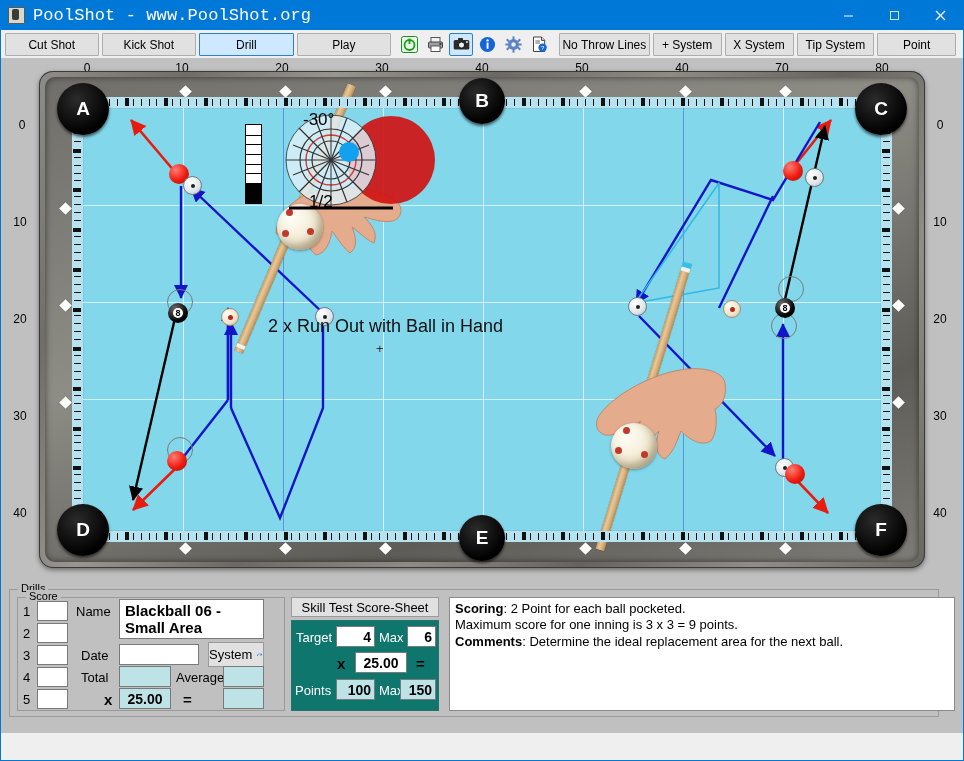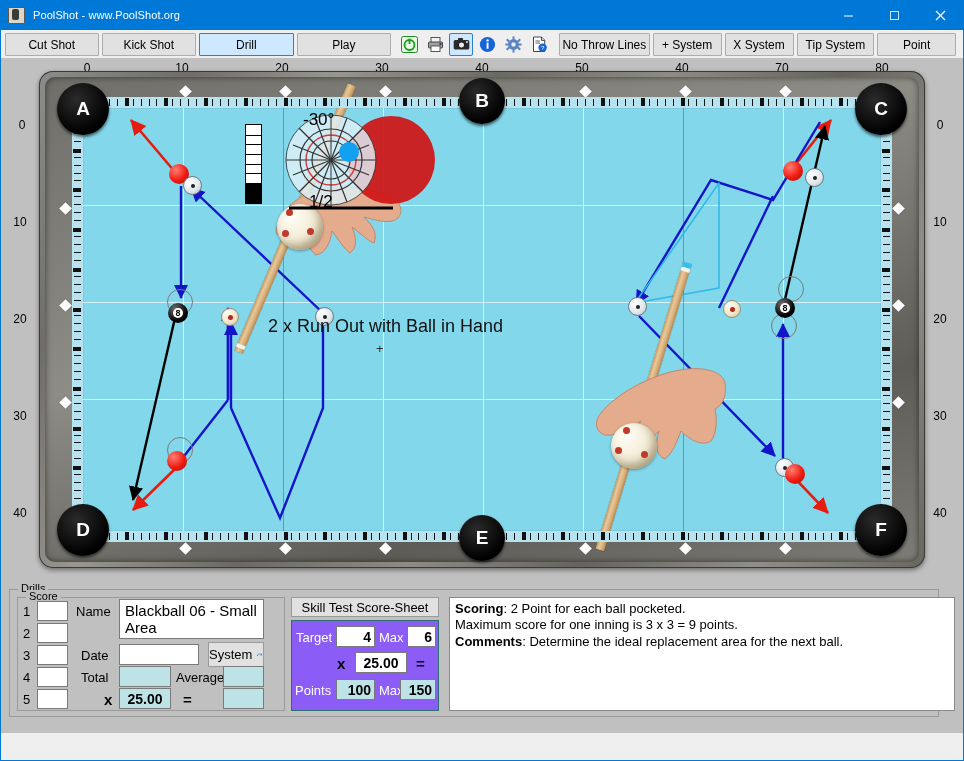--- a/index.html
+++ b/index.html
@@ -13,21 +13,21 @@
   #app{width:964px;height:761px;position:relative;background:#efefef;
        border-left:1px solid #0078d7;border-right:1px solid #0078d7;
        border-bottom:1px solid #0078d7;box-sizing:border-box;}
   #titlebar{height:30px;background:#0078d7;display:flex;align-items:center;
             position:relative;}
   #title-icon{width:17px;height:17px;margin-left:7px;margin-right:8px;
               background:#d8d8cf;border:1px solid #5a5a50;border-radius:1px;
               position:relative;box-sizing:border-box;flex:none;}
   #title-icon::after{content:"";position:absolute;left:3px;top:1px;width:7px;
      height:11px;background:#3b3b34;border-radius:2px;}
-  #title-text{color:#fff;font-size:11px;letter-spacing:.1px;}
+  #title-text{color:#fff;font-size:17px;letter-spacing:.1px;font-family:Liberation Mono, monospace;}
   .wbtns{position:absolute;right:0;top:0;height:30px;display:flex;}
   .wbtn{width:46px;height:30px;display:flex;align-items:center;justify-content:center;
         color:#fff;font-size:13px;line-height:1;}
   .wbtn svg{display:block;}
 
   
   #toolbar{height:28px;background:#efefef;display:flex;align-items:center;
            padding:1px 4px 0 4px;box-sizing:border-box;gap:0px;}
   .tb-btn{height:23px;background:#e1e1e1;border:1px solid #adadad;
           font-size:12px;color:#000;display:flex;align-items:center;
@@ -127,29 +127,29 @@
   .group{position:absolute;border:1px solid #9a9a9a;box-sizing:border-box;}
   .group>legend-lbl{position:absolute;top:-8px;left:8px;background:#c0c0c0;
        padding:0 3px;font-size:11px;color:#000;}
   .inbox{background:#fff;border:1px solid #7a7a7a;box-sizing:border-box;}
   .inbox.cyan{background:#bde3e6;}
   .lbl{position:absolute;font-size:13px;color:#000;}
   .lbl.b{font-weight:bold;}
   .valnum{position:absolute;font-size:14px;font-weight:bold;color:#000;
           display:flex;align-items:center;justify-content:flex-end;
           padding-right:4px;box-sizing:border-box;}
-  #namebox{position:absolute;font-size:15px;font-weight:normal;color:#000;
+  #namebox{position:absolute;font-size:15px;font-weight:bold;color:#000;
            padding:2px 4px;box-sizing:border-box;line-height:17px;}
   #clearbtn{position:absolute;background:#e1e1e1;border:1px solid #9a9a9a;
             font-size:13px;color:#000;display:flex;align-items:center;
             justify-content:center;gap:4px;box-sizing:border-box;cursor:default;}
   #sheetbtn{position:absolute;background:#e1e1e1;border:1px solid #9a9a9a;
             font-size:13px;display:flex;align-items:center;justify-content:center;
             box-sizing:border-box;cursor:default;}
-  #teal{position:absolute;background:#8b5cf6;border:1px solid #2c706e;box-sizing:border-box;}
+  #teal{position:absolute;background:#0f766e;border:1px solid #2c706e;box-sizing:border-box;}
   #desc{position:absolute;background:#fff;border:1px solid #8a8a8a;
         box-sizing:border-box;padding:3px 5px;font-size:13px;line-height:16.4px;color:#000;}
   #statusbar{position:absolute;left:0;top:733px;width:962px;height:27px;background:#efefef;}
 </style>
 </head>
 <body>
 
 <div id="app">
 
   <div id="titlebar">

